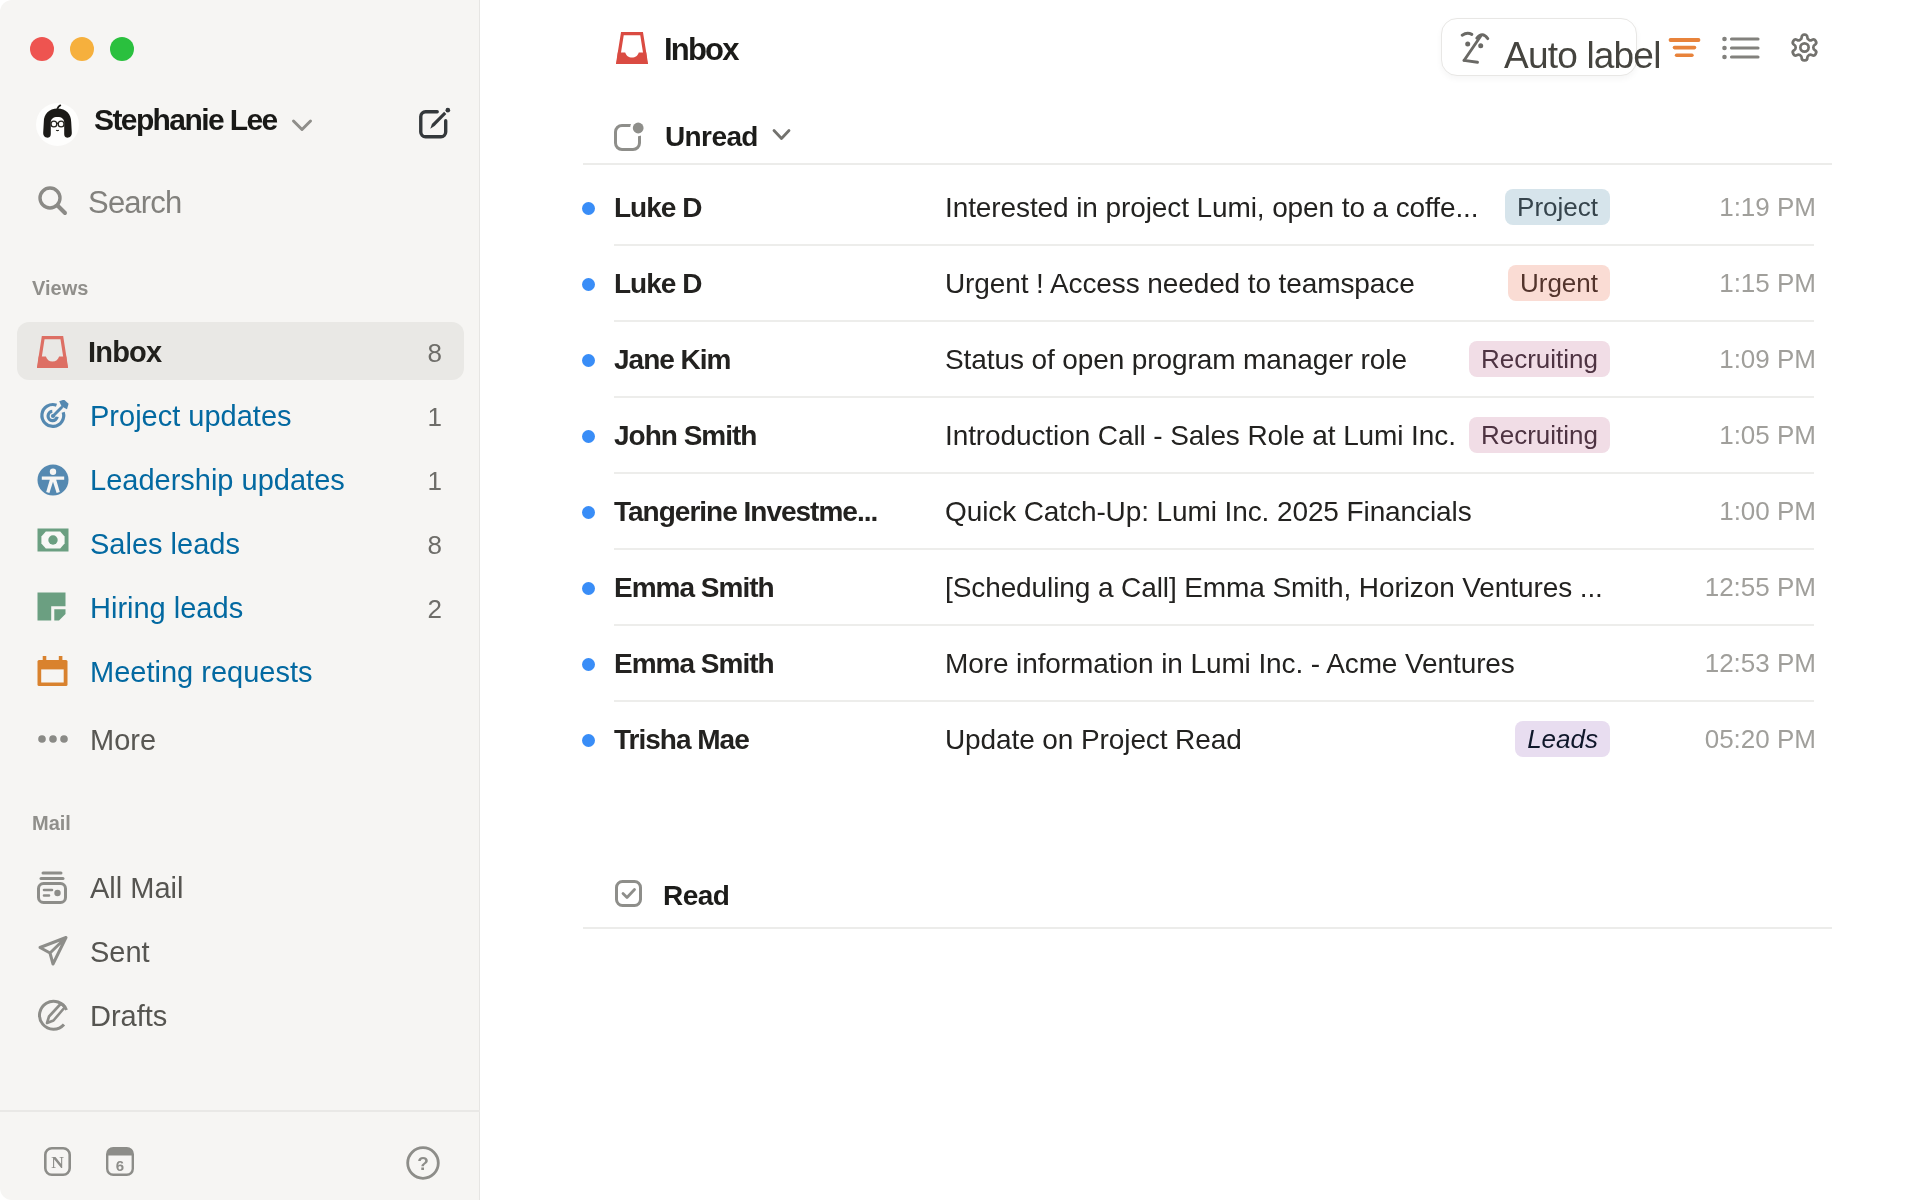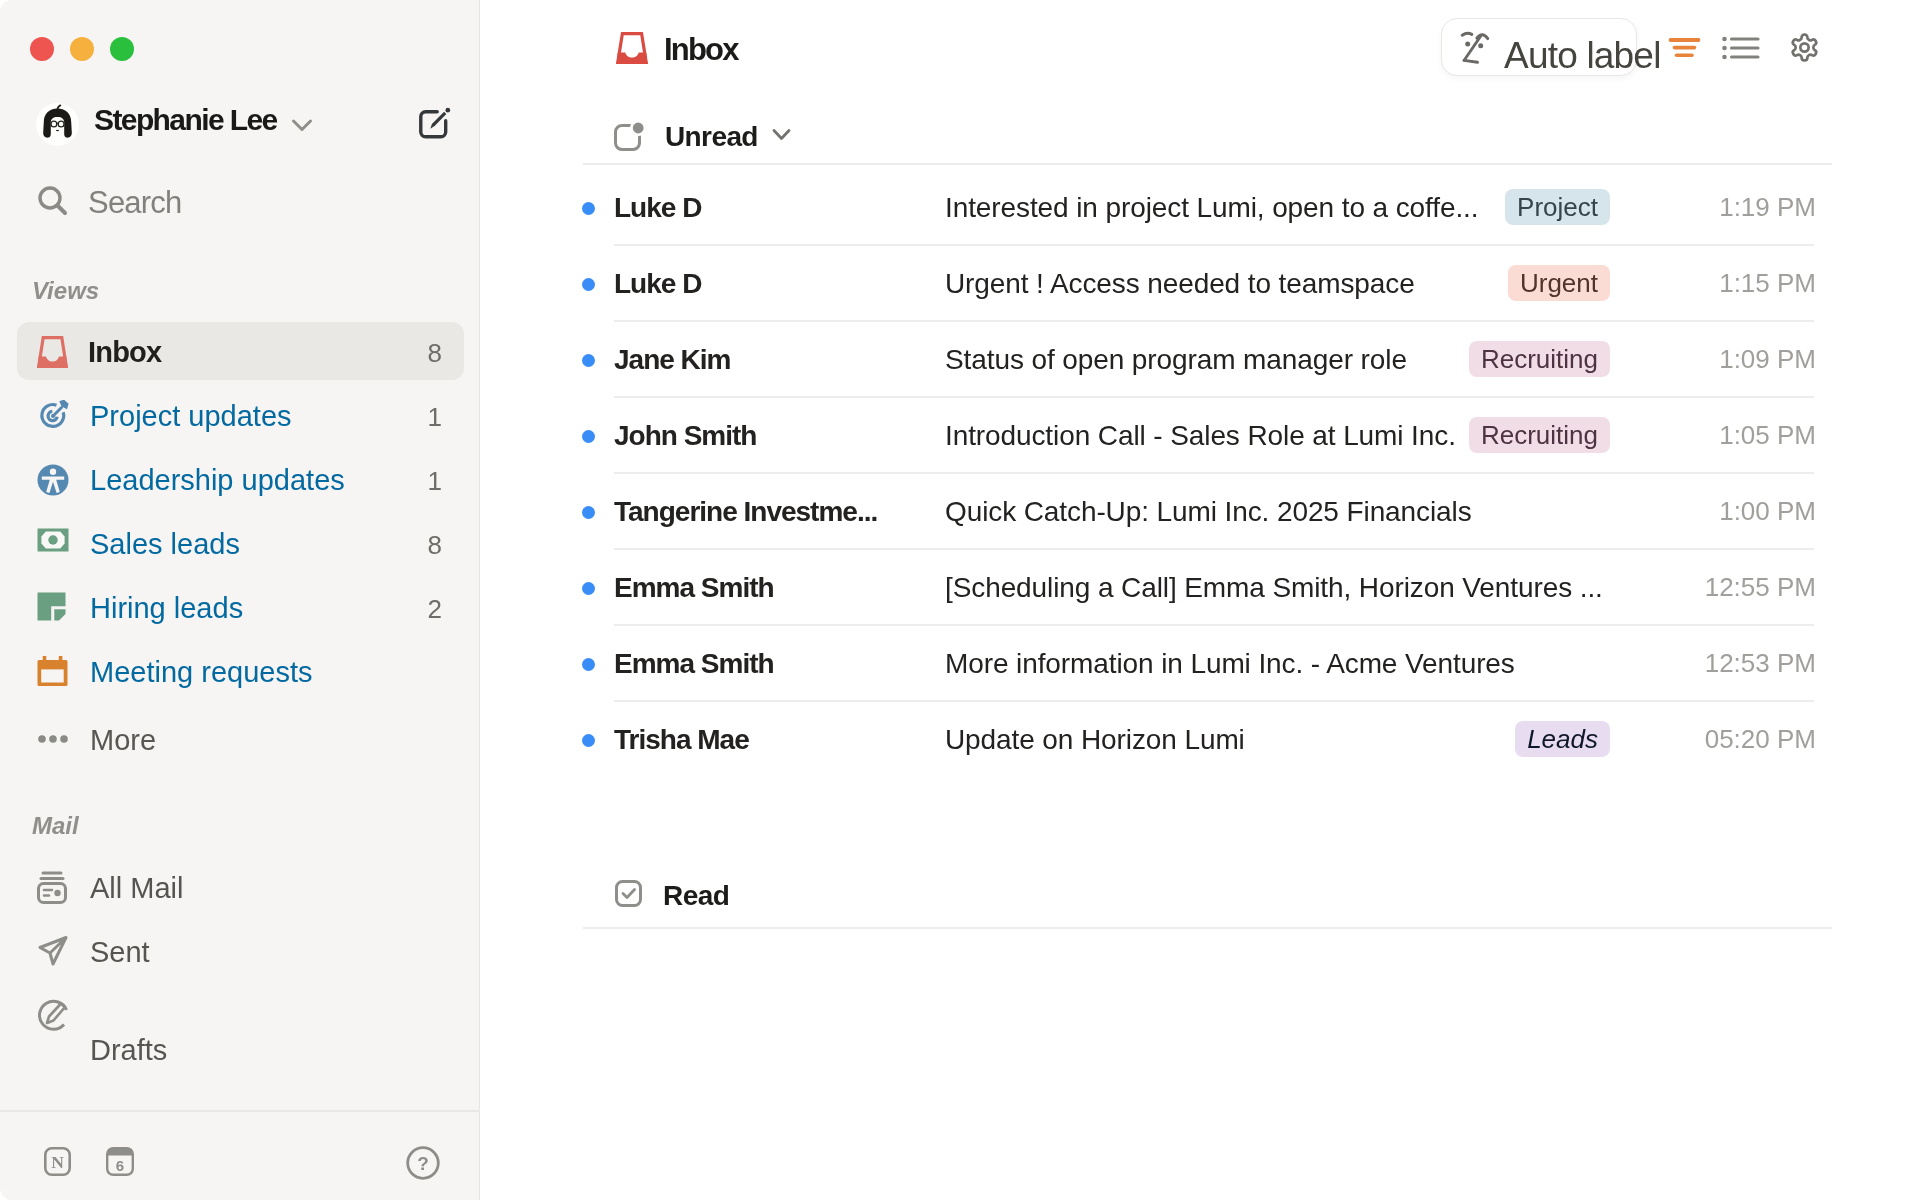--- a/index.html
+++ b/index.html
@@ -8,21 +8,21 @@
   .sidebar { position:relative; width:480px; height:1200px; background:#f6f5f3; border-right:1px solid #e6e5e3; flex:none; }
   .main { flex:1; background:#ffffff; }
   .abs { position:absolute; }
 
   
   .tl { position:absolute; top:37px; width:24px; height:24px; border-radius:50%; }
 
   
   .navtext { font-size:29px; color:#0369a1; font-weight:500; }
   .count { position:absolute; right:37px; font-size:26px; color:#6e6d69; }
-  .seclabel { position:absolute; left:32px; font-size:24px; font-weight:600; color:#908f8b;font-style:italic; }
+  .seclabel { position:absolute; left:32px; font-size:20px; font-weight:600; color:#908f8b; }
 
   
   .row-sep { position:absolute; left:614px; width:1200px; height:1.5px; background:#ededeb; }
   .dot { position:absolute; left:582px; width:13px; height:13px; border-radius:50%; background:#398df7; }
   .sender { position:absolute; left:614px; font-size:28px; font-weight:700; color:#232220; letter-spacing:-1.0px; white-space:nowrap; }
   .subject { position:absolute; left:945px; font-size:28px; color:#232220; letter-spacing:-0.1px; white-space:nowrap; }
   .time { position:absolute; right:104px; font-size:26px; color:#a09f9b; white-space:nowrap; }
   .tag { position:absolute; white-space:nowrap; right:310px; height:36px; line-height:36px; padding:0 12px; border-radius:8px; font-size:26px; font-weight:500; }
 </style>
 </head>
@@ -130,21 +130,21 @@
 
     <div class="abs" id="ic-sent" style="left:37px; top:935px;"><svg width="32" height="32" viewBox="0 0 32 32">
 <path d="M29 2.5 L3 12.5 L13 18 L16 29 L29 2.5 Z M13 18 L29 2.5" fill="none" stroke="#8d8d89" stroke-width="3" stroke-linejoin="round" stroke-linecap="round"></path>
 </svg></div>
     <div class="abs navtext" style="left:90px; top:936px; color:#565551;">Sent</div>
 
     <div class="abs" id="ic-drafts" style="left:37px; top:999px;"><svg width="33" height="33" viewBox="0 0 33 33">
 <path d="M29.5 11 A 14 14 0 1 0 27 25.5" fill="none" stroke="#8d8d89" stroke-width="3"></path>
 <path d="M10 24 L12 17.5 L24 4.5 L28 8 L16.5 21.5 L10 24 Z" fill="none" stroke="#8d8d89" stroke-width="2.6" stroke-linejoin="round"></path>
 </svg></div>
-    <div class="abs navtext" style="left:90px; top:1000px; color:#565551;margin-top:34px;">Drafts</div>
+    <div class="abs navtext" style="left:90px; top:1000px; color:#565551;">Drafts</div>
 
     <div class="abs" style="left:0; top:1110px; width:480px; height:1.5px; background:#e9e8e6;"></div>
 
     <div class="abs" id="ic-notion" style="left:44px; top:1147px;"><svg width="27" height="29" viewBox="0 0 27 29">
 <rect x="1.3" y="1.3" width="24.4" height="26.4" rx="6.5" fill="none" stroke="#8d8d89" stroke-width="2.6"></rect>
 <text x="13.5" y="21" font-size="17.5" font-weight="bold" fill="#8d8d89" text-anchor="middle" font-family="Liberation Serif">N</text>
 </svg></div>
     <div class="abs" id="ic-cal6" style="left:106px; top:1147px;"><svg width="28" height="29" viewBox="0 0 28 29">
 <rect x="1.2" y="1.2" width="25.6" height="26.6" rx="6" fill="none" stroke="#8d8d89" stroke-width="2.4"></rect>
 <path d="M1.2 7.2 V7.2 C1.2 3.9 3.9 1.2 7.2 1.2 H20.8 C24.1 1.2 26.8 3.9 26.8 7.2 V8.5 H1.2 Z" fill="#8d8d89"></path>
@@ -239,21 +239,21 @@
         <div class="subject" style="top:572px">[Scheduling a Call] Emma Smith, Horizon Ventures ...</div>
         <div class="time" style="top:572px">12:55 PM</div>
         <div class="row-sep" style="top:624px"></div>
         <div class="dot" style="top:657.5px"></div>
         <div class="sender" style="top:648px">Emma Smith</div>
         <div class="subject" style="top:648px">More information in Lumi Inc. - Acme Ventures</div>
         <div class="time" style="top:648px">12:53 PM</div>
         <div class="row-sep" style="top:700px"></div>
         <div class="dot" style="top:733.5px"></div>
         <div class="sender" style="top:724px">Trisha Mae</div>
-        <div class="subject" style="top:724px">Update on Horizon Lumi</div>
+        <div class="subject" style="top:724px">Update on Project Read</div>
         <div class="tag" style="top:721px; background:#e8ddf0; color:#0f172a;font-style:italic;">Leads</div>
         <div class="time" style="top:724px">05:20 PM</div>
       </div>
 
     <div class="abs" id="ic-read" style="left:615px; top:880px;"><svg width="27" height="27" viewBox="0 0 27 27">
 <rect x="1.5" y="1.5" width="24" height="24" rx="6" fill="none" stroke="#8e8e8a" stroke-width="3"></rect>
 <path d="M8 13.5 L12 17.5 L19.5 9.5" fill="none" stroke="#8e8e8a" stroke-width="2.8" stroke-linecap="round" stroke-linejoin="round"></path>
 </svg></div>
     <div class="abs" style="left:663px; top:880px; font-size:28px; font-weight:700; color:#1c1c1a; letter-spacing:-0.5px;">Read</div>
     <div class="abs" style="left:583px; top:927px; width:1249px; height:1.5px; background:#ececea;"></div>

